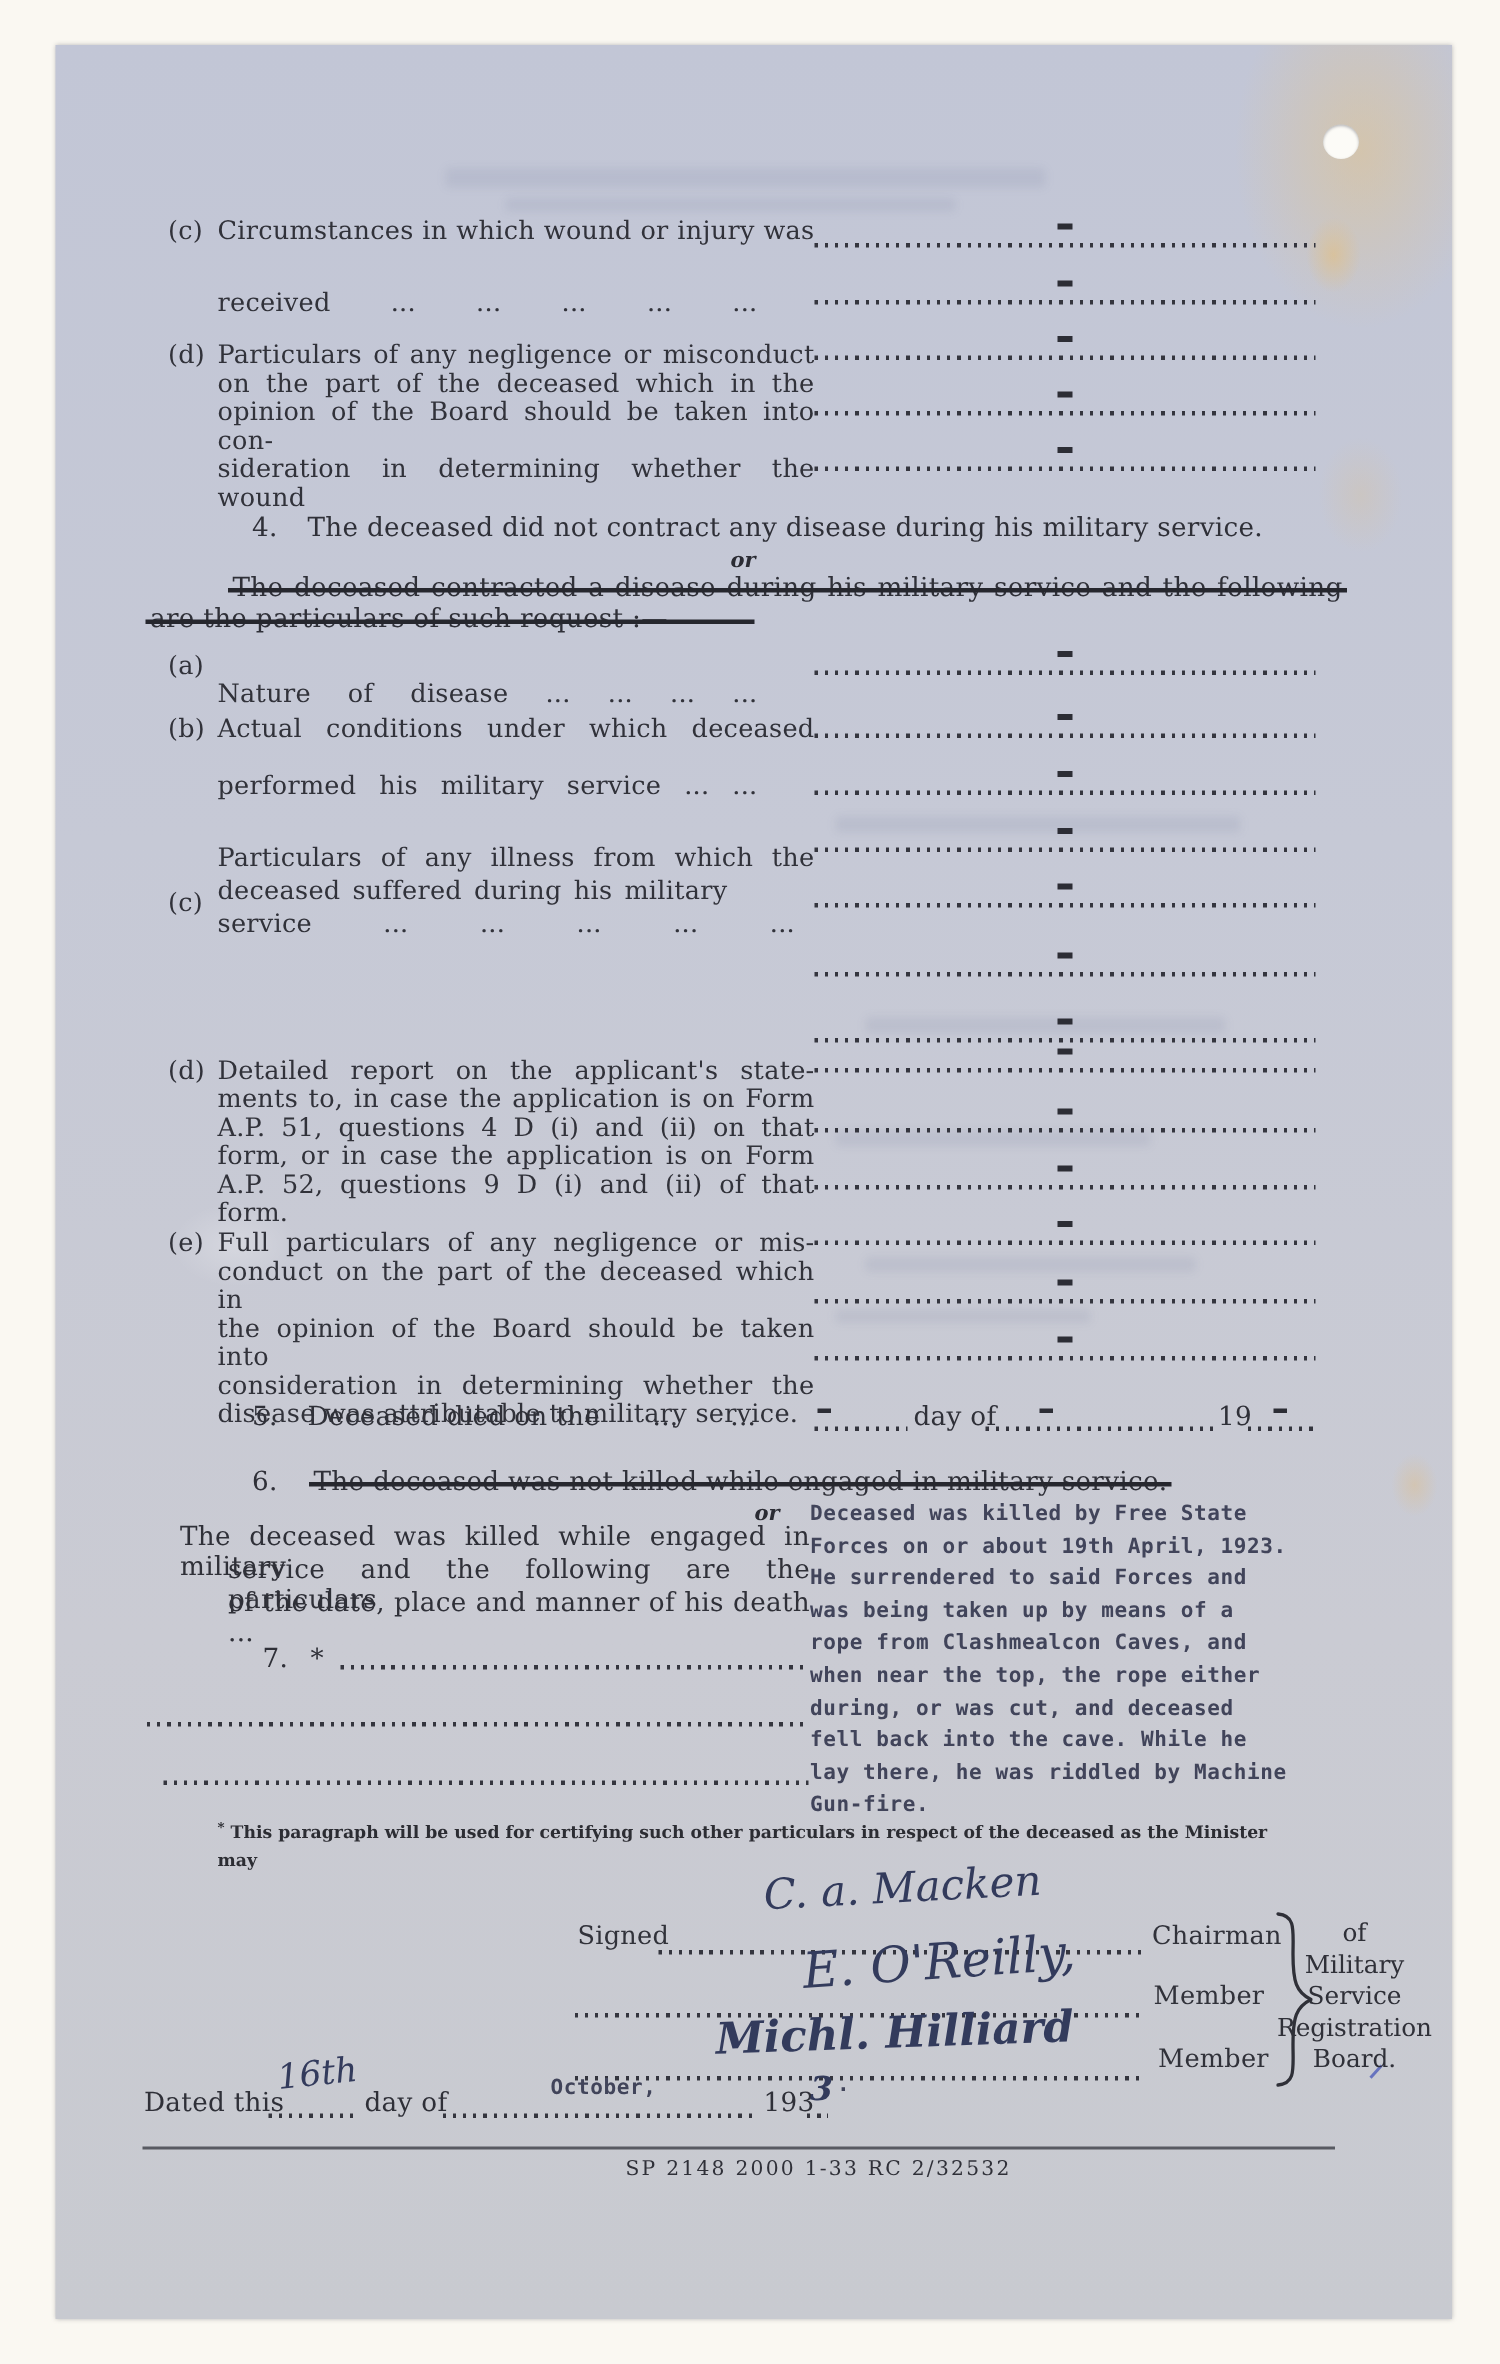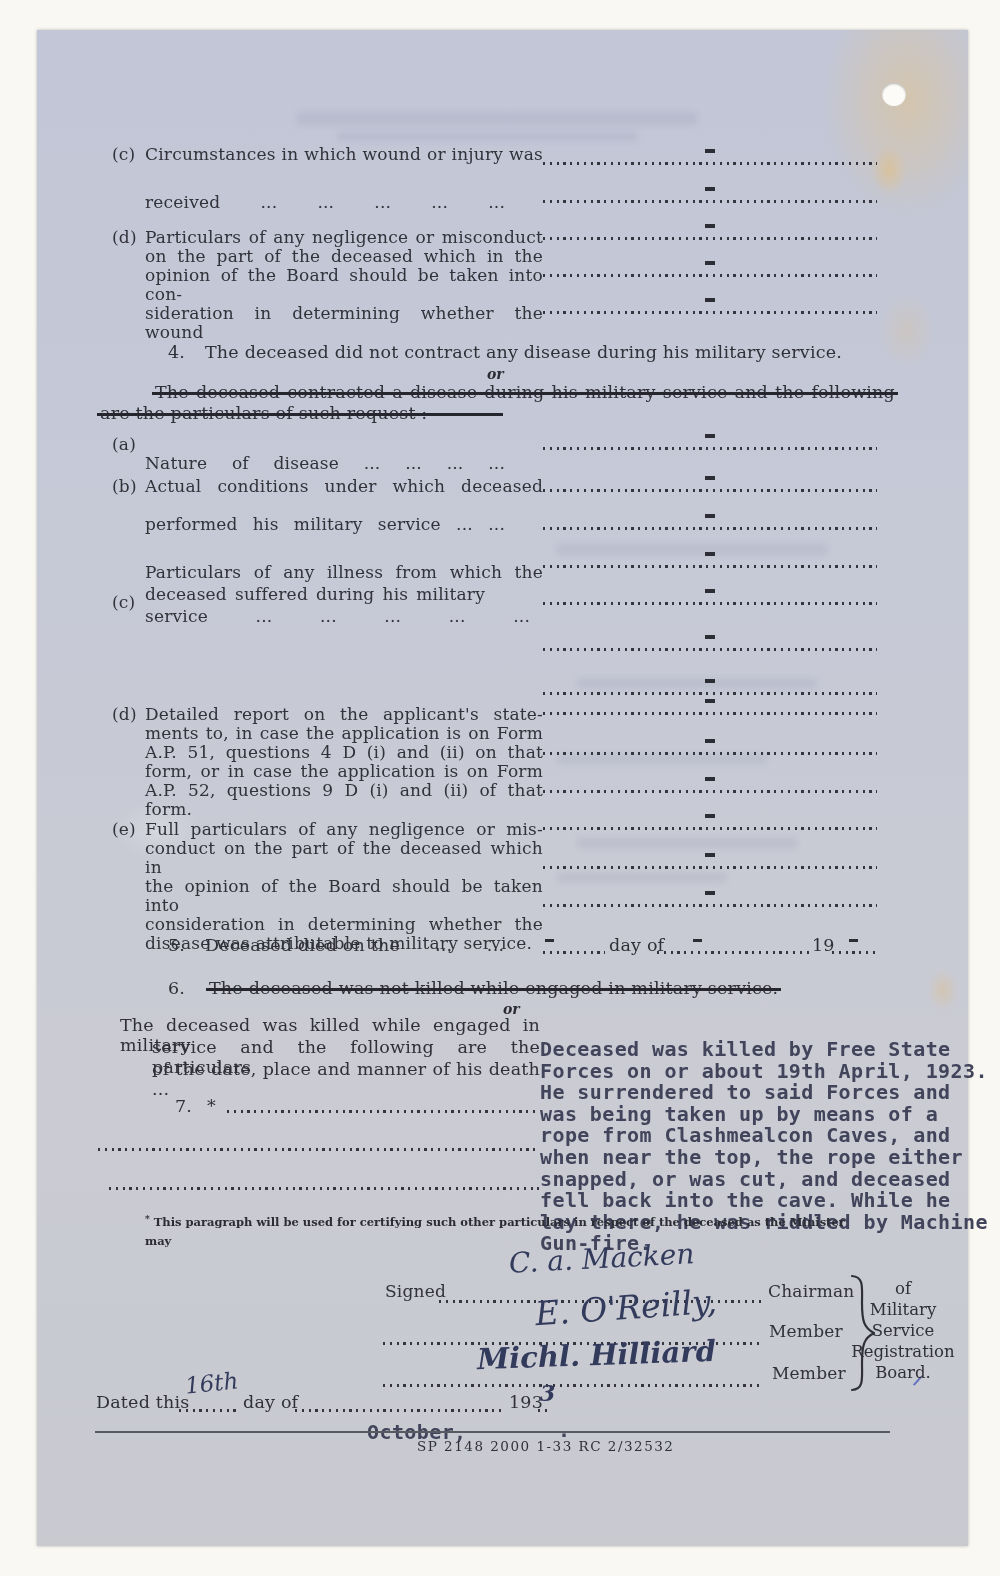--- a/index.html
+++ b/index.html
@@ -26,21 +26,21 @@
   .bare-dots{position:absolute;height:3px;background:repeating-linear-gradient(90deg,#34353e 0 2.2px,transparent 2.2px 6.8px);}
   .minidash{position:absolute;width:9px;height:3px;background:#2c2d35;}
   
   .strk{position:relative;display:inline-block;}
   .strk::after{content:"";position:absolute;left:-3px;right:-3px;top:52%;height:2.6px;background:#26272e;}
   .strk.ext::after{right:-58px;}
   .strk.blockline{display:block;}
   .orword{font-size:14px;font-style:italic;font-weight:bold;color:#2b2c34;}
   
   .typed{font-family:"DejaVu Sans Mono","Liberation Mono",monospace;font-weight:700;
-         font-size:20px;color:#41445a;letter-spacing:.4px;margin-top:36px;}
+         font-size:14px;color:#41445a;letter-spacing:.4px;}
   #typedblock{left:503px;top:971px;width:424px;}
   .tline{position:relative;height:21.6px;white-space:nowrap;}
   .tline.dotted::after{content:"";position:absolute;left:2px;right:0;bottom:1px;height:3px;z-index:-1;
          background:repeating-linear-gradient(90deg,#3c3d48 0 2.2px,transparent 2.2px 6.8px);}
   
   .hand{font-family:"DejaVu Serif",serif;font-style:italic;color:#333b5c;}
   .sig1{font-size:28px;transform:rotate(-3deg);}
   .sig2{font-size:33px;transform:rotate(-4deg);}
   .sig3{font-size:29px;font-weight:600;transform:rotate(-2deg);}
   .footnote{font-size:11.5px;line-height:19px;font-weight:bold;color:#2c2d33;width:720px;}
@@ -214,21 +214,21 @@
   <div class="abs stmt jl" style="left:115px;top:1007px;width:388px;">service and the following are the particulars</div>
   <div class="abs stmt jl" style="left:115px;top:1029px;width:388px;">of the date, place and manner of his death  ...</div>
 
   <div class="abs typed" id="typedblock">
     <div class="tline">Deceased was killed by Free State</div>
     <div class="tline dotted">Forces on or about 19th April, 1923.</div>
     <div class="tline">He surrendered to said Forces and</div>
     <div class="tline dotted">was being taken up by means of a</div>
     <div class="tline">rope from Clashmealcon Caves, and</div>
     <div class="tline dotted">when near the top, the rope either</div>
-    <div class="tline">snapped, or was cut, and deceased</div>
+    <div class="tline">during, or was cut, and deceased</div>
     <div class="tline dotted">fell back into the cave.  While he</div>
     <div class="tline">lay there, he was riddled by Machine</div>
     <div class="tline dotted">Gun-fire.</div>
   </div>
 
   <div class="abs stmt" style="left:138px;top:1066px;">7.</div>
   <div class="abs stmt" style="left:170px;top:1066px;">*</div>
   <div class="bare-dots" style="left:190px;top:1080px;width:312px;"></div>
   <div class="bare-dots" style="left:61px;top:1118px;width:441px;"></div>
   <div class="bare-dots" style="left:72px;top:1157px;width:430px;"></div>

